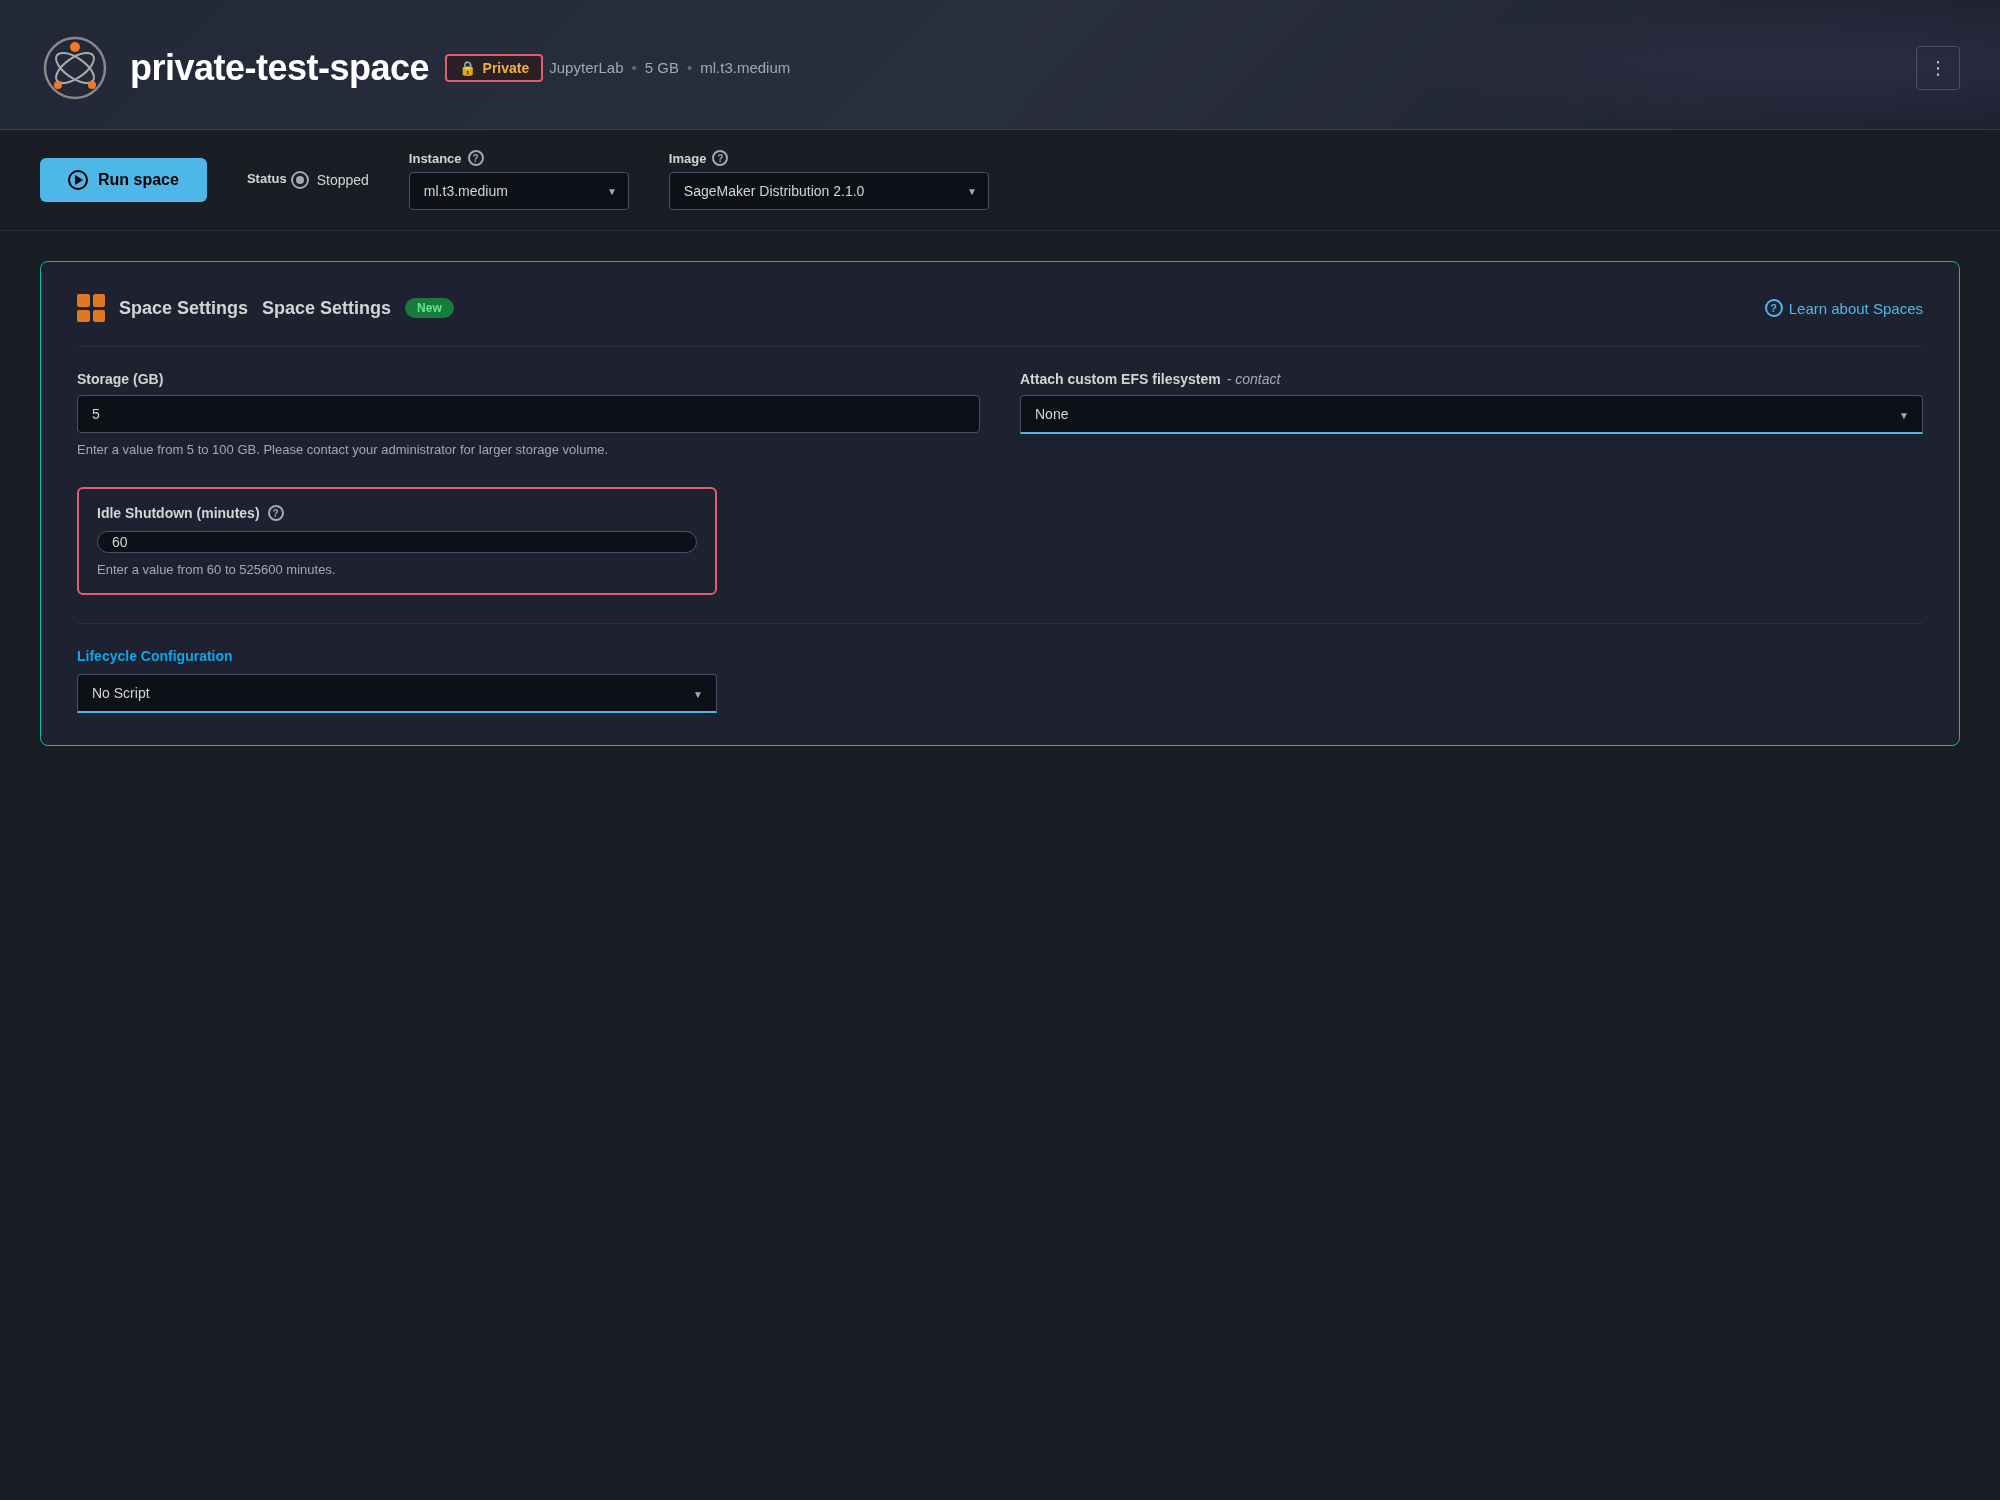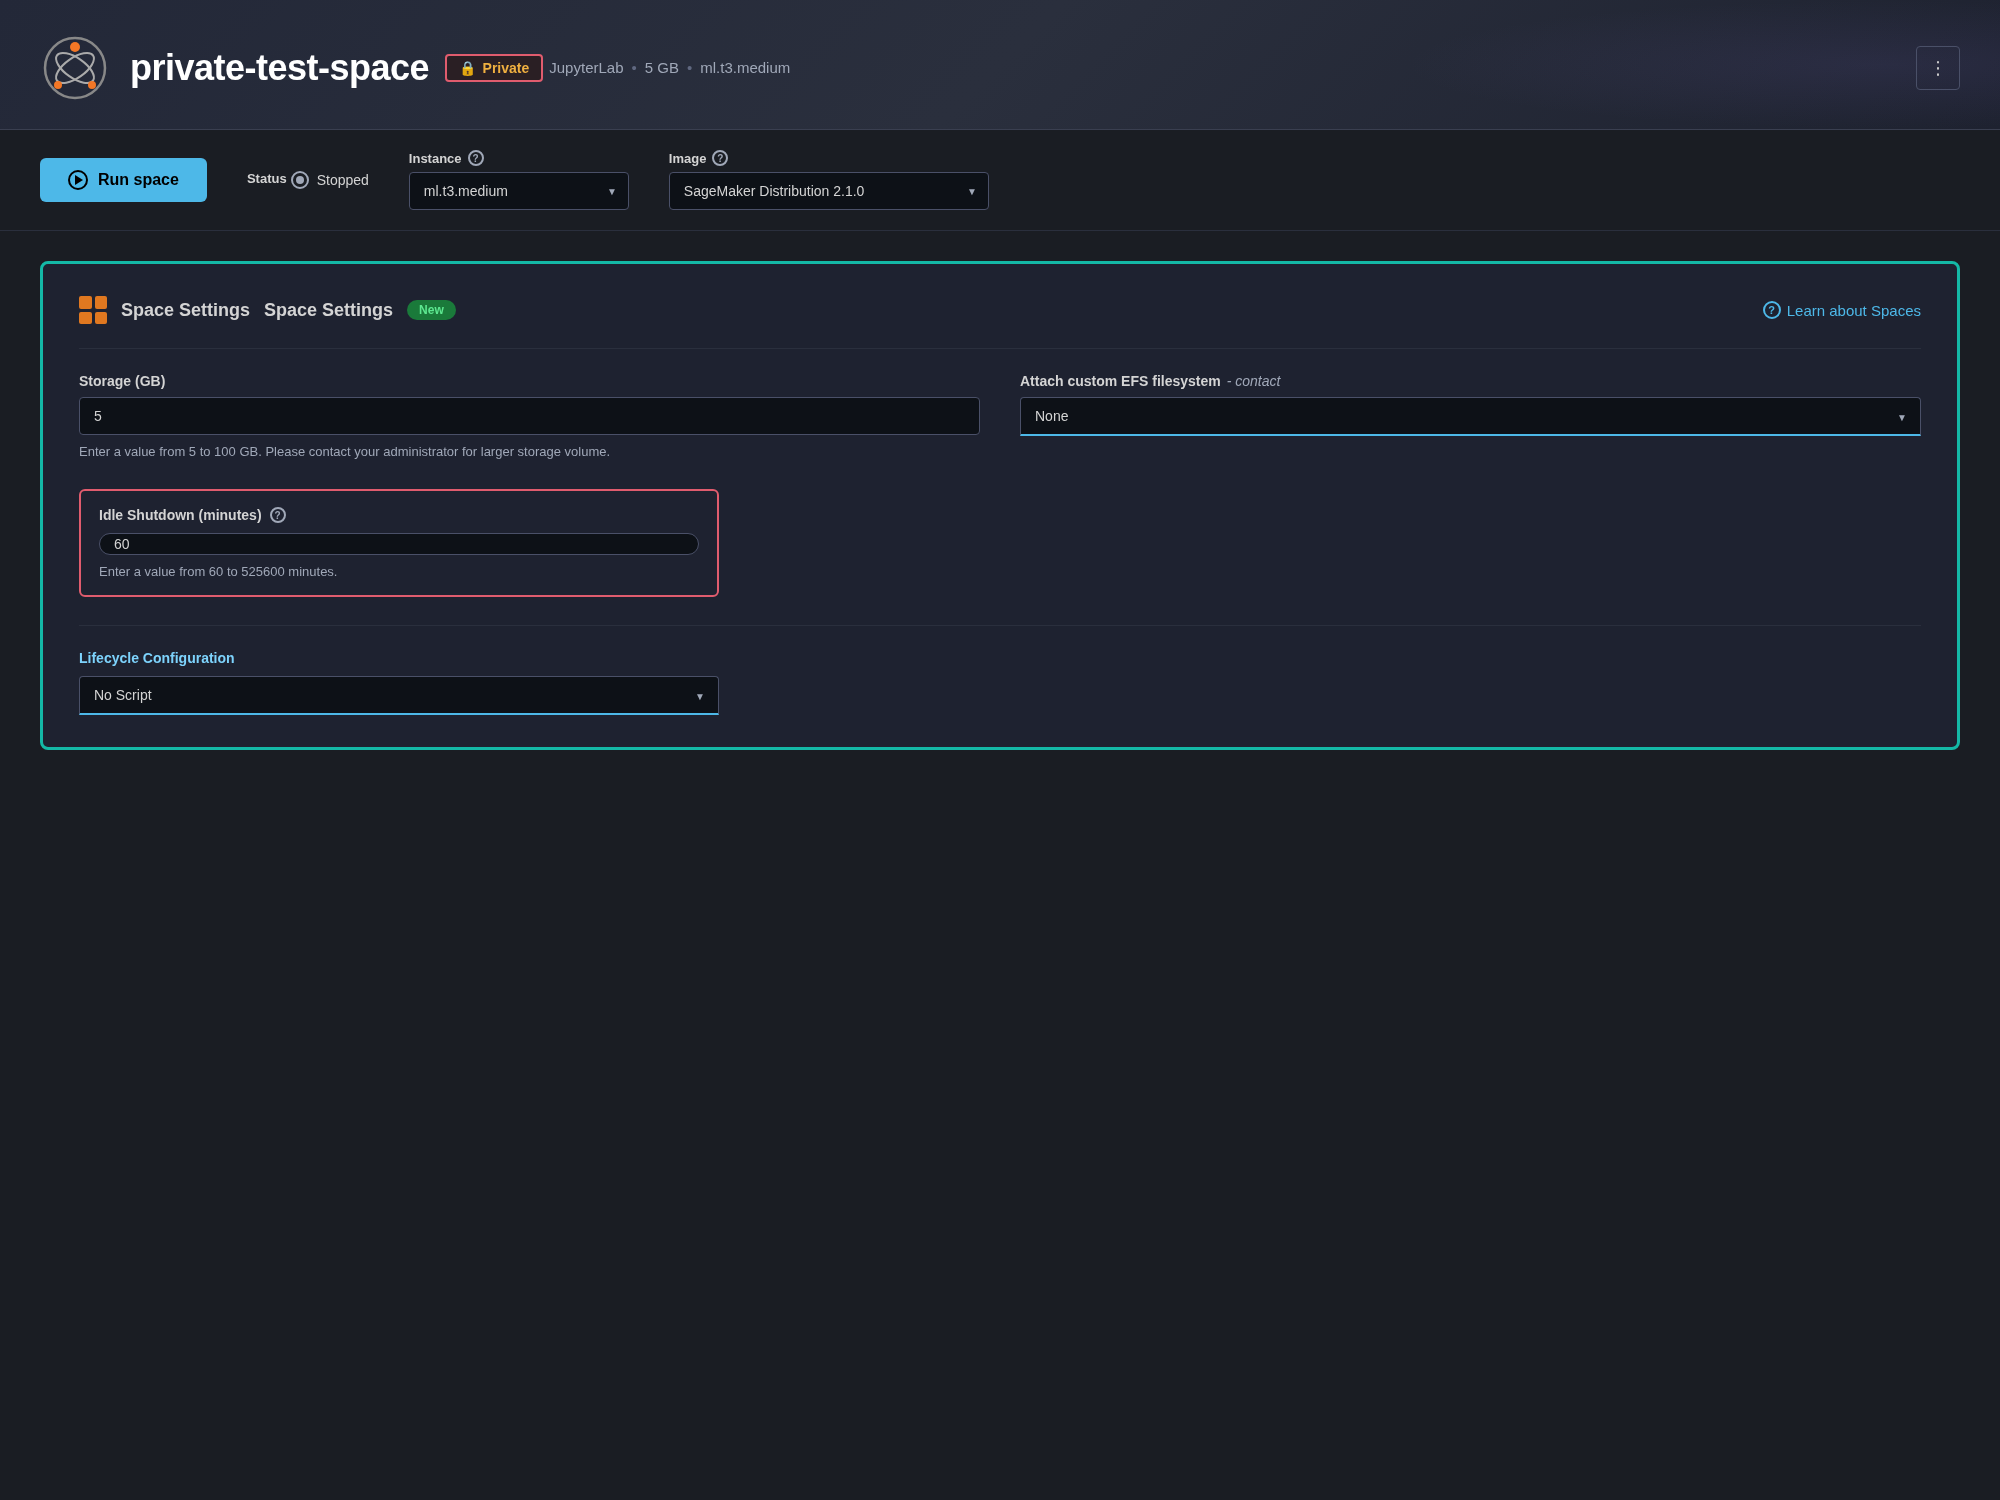--- a/index.html
+++ b/index.html
@@ -224,21 +224,21 @@
 
     
     .main-content {
       padding: 30px 40px;
     }
 
     
     .settings-card {
       background: #1e2230;
       border-radius: 8px;
-      border: 3px solid #14b8a6;
+      border: 1px solid #14b8a6;
       padding: 32px 36px;
     }
     .settings-header {
       display: flex;
       align-items: center;
       justify-content: space-between;
       margin-bottom: 20px;
     }
     .settings-header-left {
       display: flex;
@@ -379,21 +379,21 @@
     
     .lifecycle-section {
       display: flex;
       flex-direction: column;
       gap: 10px;
       max-width: 640px;
     }
     .lifecycle-label {
       font-weight: 700;
       font-size: 14px;
-      color: #7dd3fc;
+      color: #0ea5e9;
     }
     .lifecycle-select-wrapper {
       position: relative;
       display: inline-block;
       width: 100%;
     }
     .lifecycle-select-wrapper::after {
       content: '▼';
       position: absolute;
       right: 14px;

